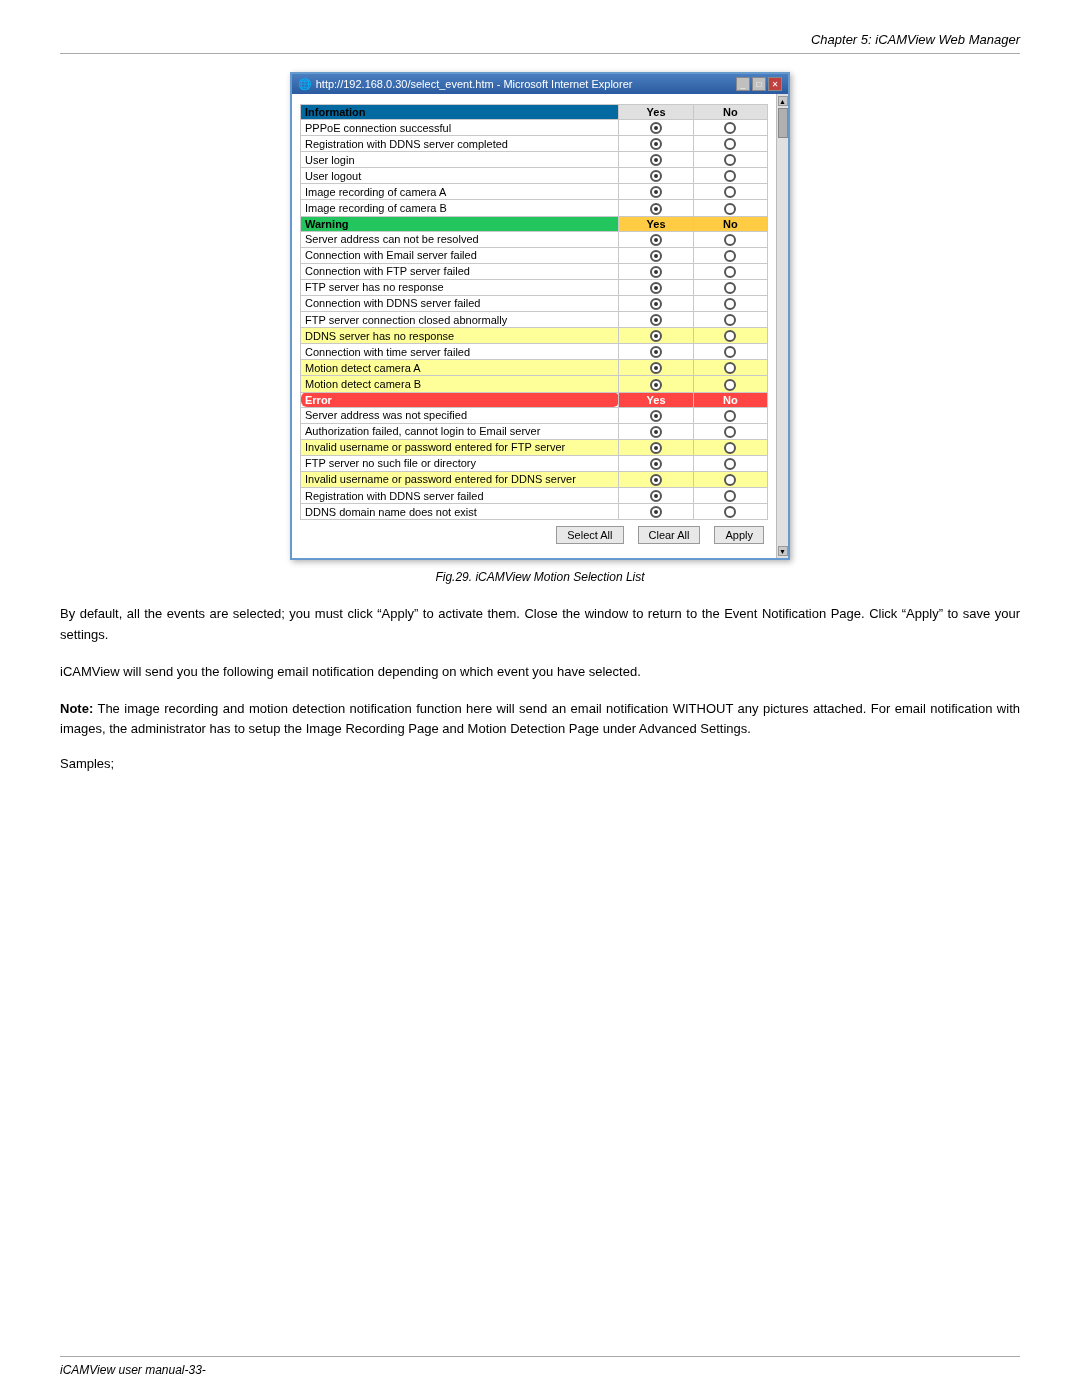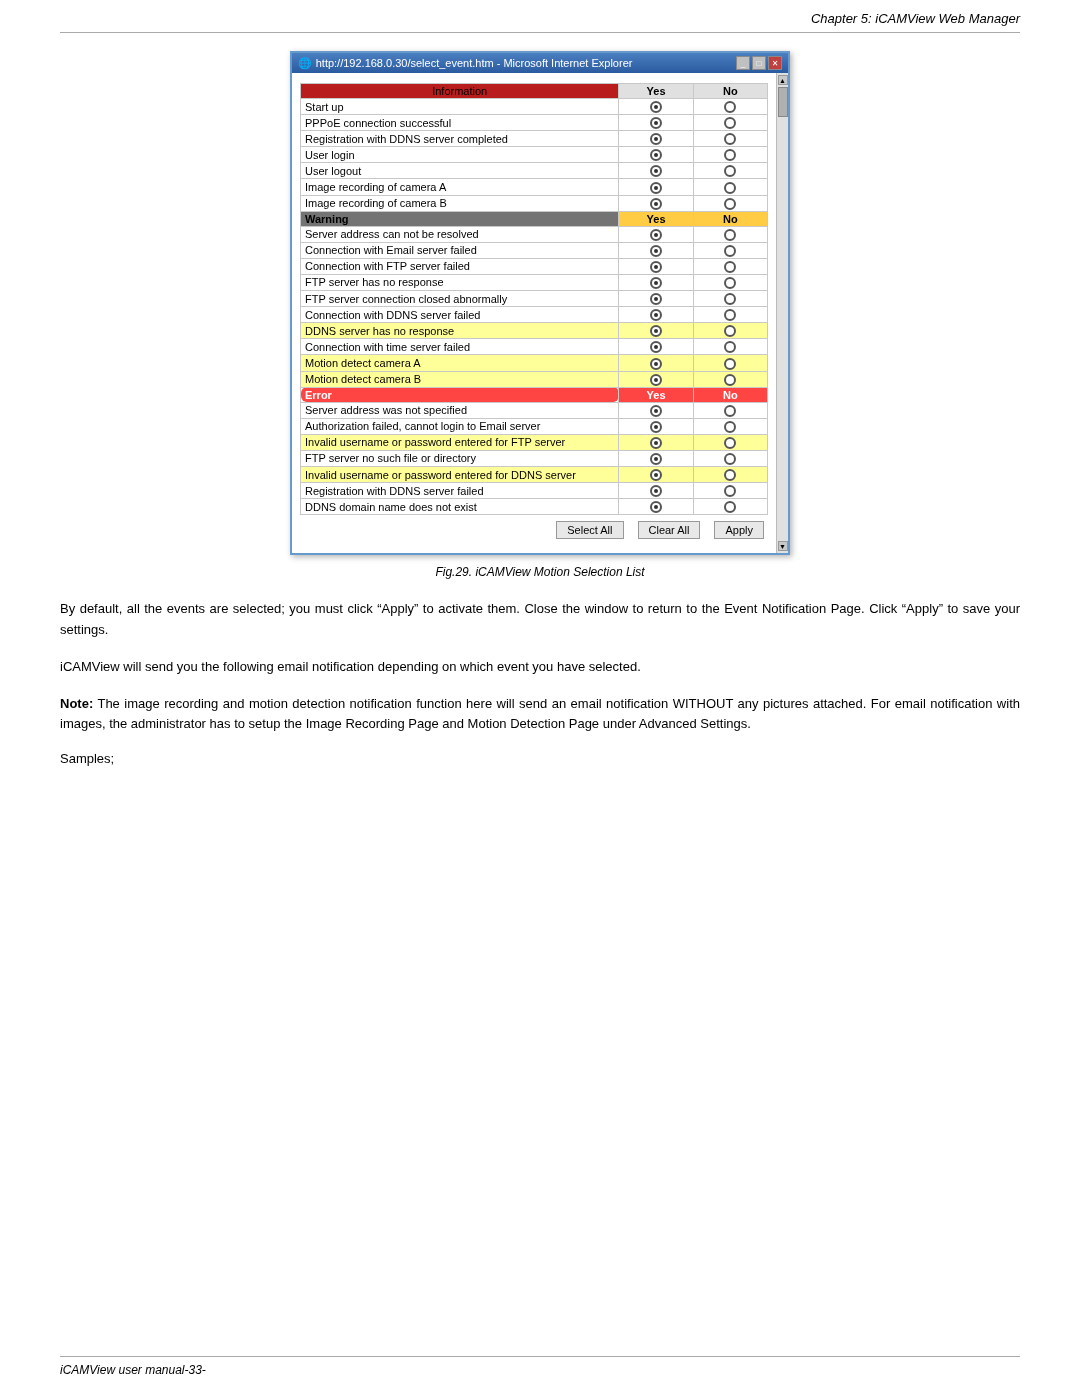--- a/index.html
+++ b/index.html
@@ -8,21 +8,21 @@
       font-size: 13px;
       background: #fff;
       width: 1080px;
       min-height: 1397px;
       color: #000;
     }
 
     .page-container {
       width: 1080px;
       min-height: 1397px;
-      padding: 11px 60px 40px 60px;
+      padding: 32px 60px 40px 60px;
       position: relative;
     }
 
     .chapter-header {
       text-align: right;
       font-style: italic;
       font-size: 13px;
       color: #000;
       margin-bottom: 6px;
       padding-bottom: 6px;
@@ -281,31 +281,26 @@
       </div>
     </div>
 
     <div class="browser-body-wrapper">
       <div class="browser-main">
         <div class="browser-content">
           <table class="event-table">
 
             <tbody>
                 <tr class="info-header-row">
-              <td class="col-label section-header" style="background:#b91c1c;font-weight:normal;text-align:center;">Information</td>
+              <td class="col-label section-header" style="background:#0369a1;font-weight:bold;">Information</td>
               <td class="col-yes yes-no" style="text-align:center;background:#e0e0e0;font-weight:bold;">Yes</td>
               <td class="col-no yes-no" style="text-align:center;background:#e0e0e0;font-weight:bold;">No</td>
             </tr>
 
             <tr class="event-row">
-              <td>Start up</td>
-              <td class="radio-cell"><span class="radio-circle filled"></span></td>
-              <td class="radio-cell"><span class="radio-circle"></span></td>
-            </tr>
-            <tr class="event-row">
               <td>PPPoE connection successful</td>
               <td class="radio-cell"><span class="radio-circle filled"></span></td>
               <td class="radio-cell"><span class="radio-circle"></span></td>
             </tr>
             <tr class="event-row">
               <td>Registration with DDNS server completed</td>
               <td class="radio-cell"><span class="radio-circle filled"></span></td>
               <td class="radio-cell"><span class="radio-circle"></span></td>
             </tr>
             <tr class="event-row">
@@ -323,21 +318,21 @@
               <td class="radio-cell"><span class="radio-circle filled"></span></td>
               <td class="radio-cell"><span class="radio-circle"></span></td>
             </tr>
             <tr class="event-row">
               <td>Image recording of camera B</td>
               <td class="radio-cell"><span class="radio-circle filled"></span></td>
               <td class="radio-cell"><span class="radio-circle"></span></td>
             </tr>
 
             <tr class="warning-header-row">
-              <td class="col-label section-header" style="background:#737373;font-weight:bold;">Warning</td>
+              <td class="col-label section-header" style="background:#22c55e;font-weight:bold;">Warning</td>
               <td class="col-yes yes-no" style="text-align:center;background:#ffcc44;font-weight:bold;">Yes</td>
               <td class="col-no yes-no" style="text-align:center;background:#ffcc44;font-weight:bold;">No</td>
             </tr>
 
             <tr class="event-row">
               <td>Server address can not be resolved</td>
               <td class="radio-cell"><span class="radio-circle filled"></span></td>
               <td class="radio-cell"><span class="radio-circle"></span></td>
             </tr>
             <tr class="event-row">
@@ -349,26 +344,26 @@
               <td>Connection with FTP server failed</td>
               <td class="radio-cell"><span class="radio-circle filled"></span></td>
               <td class="radio-cell"><span class="radio-circle"></span></td>
             </tr>
             <tr class="event-row">
               <td>FTP server has no response</td>
               <td class="radio-cell"><span class="radio-circle filled"></span></td>
               <td class="radio-cell"><span class="radio-circle"></span></td>
             </tr>
             <tr class="event-row">
+              <td>Connection with DDNS server failed</td>
+              <td class="radio-cell"><span class="radio-circle filled"></span></td>
+              <td class="radio-cell"><span class="radio-circle"></span></td>
+            </tr>
+            <tr class="event-row">
               <td>FTP server connection closed abnormally</td>
-              <td class="radio-cell"><span class="radio-circle filled"></span></td>
-              <td class="radio-cell"><span class="radio-circle"></span></td>
-            </tr>
-            <tr class="event-row">
-              <td>Connection with DDNS server failed</td>
               <td class="radio-cell"><span class="radio-circle filled"></span></td>
               <td class="radio-cell"><span class="radio-circle"></span></td>
             </tr>
             <tr class="event-row-yellow">
               <td>DDNS server has no response</td>
               <td class="radio-cell"><span class="radio-circle filled"></span></td>
               <td class="radio-cell"><span class="radio-circle"></span></td>
             </tr>
             <tr class="event-row">
               <td>Connection with time server failed</td>

